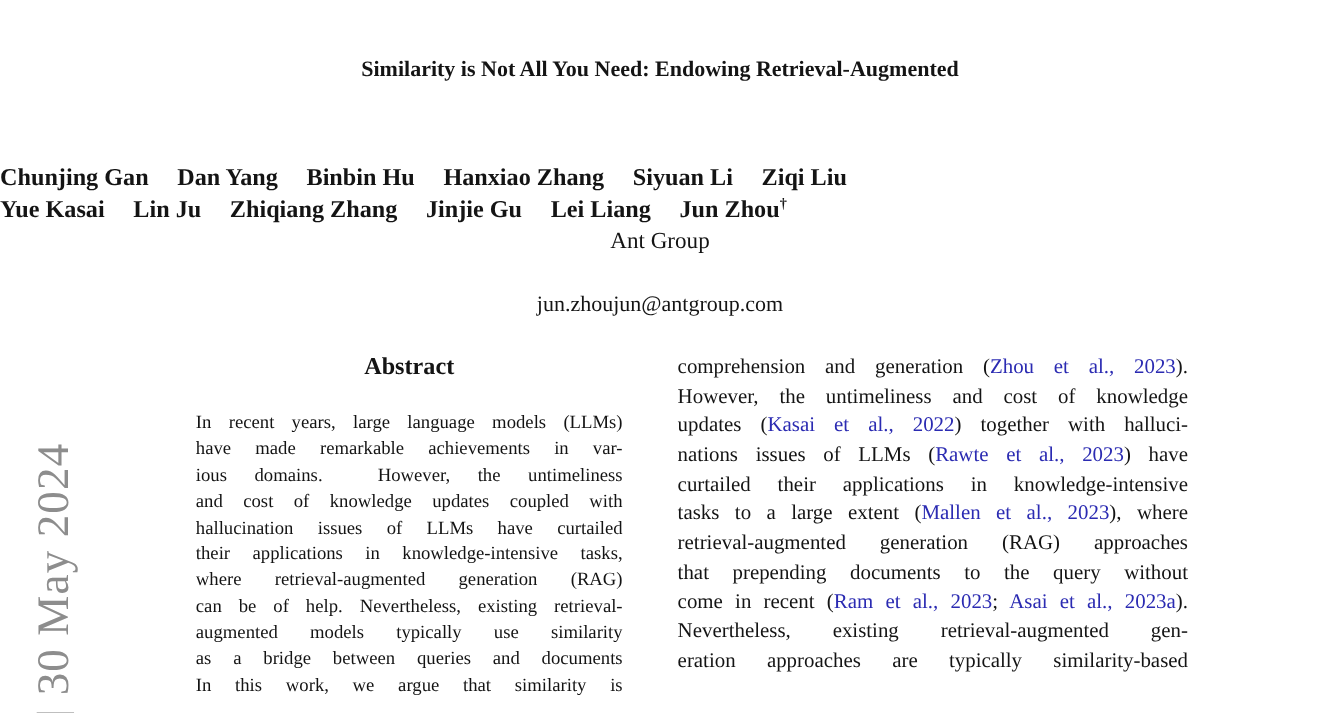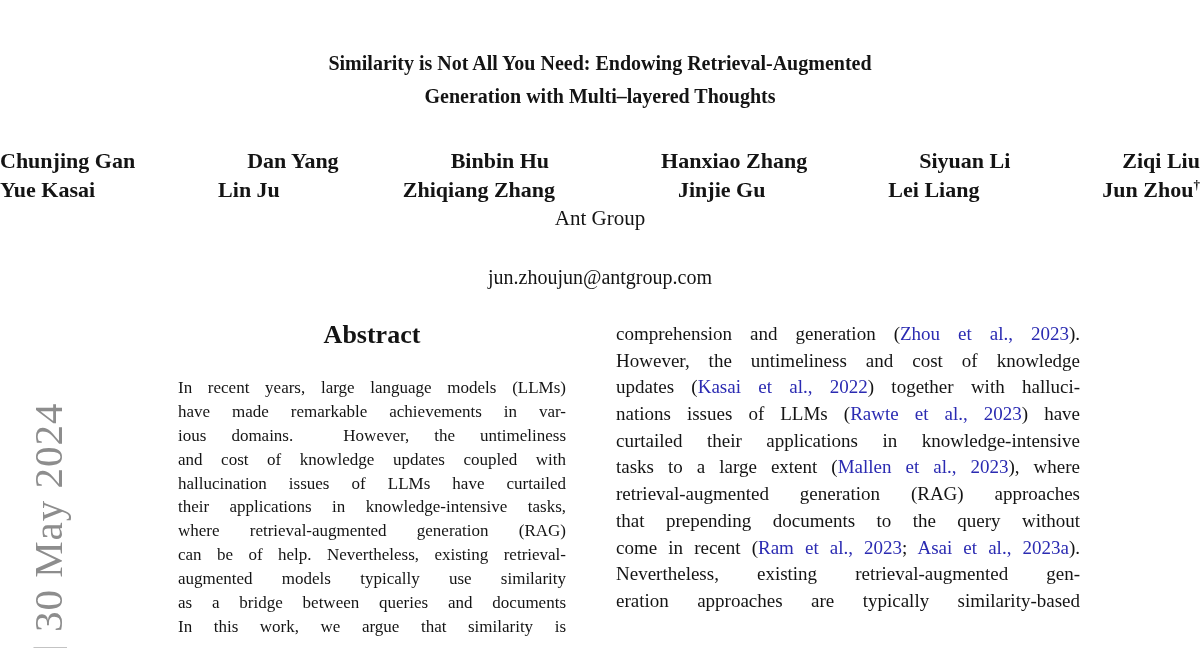--- a/index.html
+++ b/index.html
@@ -27,37 +27,38 @@
     margin:0;
     font-size:20px;font-weight:bold;
     text-align:center;
     line-height:33px;
   }
   .authors{
     position:absolute;top:146px;left:0;right:0;
     font-weight:bold;font-size:22px;
   }
   .author-row{
-    display:flex;justify-content:space-between;
+    display:flex;justify-content:flex-start;
+    column-gap:26px;
     line-height:29px;
     white-space:nowrap;
   }
   .author sup{font-size:13px;line-height:0;}
   .affil{
     position:absolute;top:206px;left:0;right:0;
     text-align:center;font-size:21px;line-height:24px;
   }
   .email{
     position:absolute;top:233px;left:0;right:0;
     text-align:center;font-size:20px;line-height:24px;margin-top:32px;
   }
   .abstract{position:absolute;left:178px;top:320px;width:388px;}
   .abs-heading{
     margin:0 0 26px 0;
-    font-size:26px;font-weight:bold;text-align:center;
+    font-size:22px;font-weight:bold;text-align:center;
   }
   .abs-body{font-size:17px;}
   .abs-body .jline{height:23.9px;line-height:23.9px;}
   .rightcol{
     position:absolute;left:616px;top:321px;width:464px;
     font-size:19px;
   }
   .rightcol .jline{height:26.7px;line-height:26.7px;}
   
   .jline{
@@ -71,21 +72,20 @@
 </style>
 </head>
 <body>
 
 <div class="page">
 
   <div class="watermark">] 30 May 2024</div>
 
   <h1 class="title">
       <div class="title-line">Similarity is Not All You Need: Endowing Retrieval-Augmented</div>
-      <div class="title-line">Generation with Multi–layered Thoughts</div>
     </h1>
 
   <div class="authors">
     <div class="author-row">
         <span class="author">Chunjing Gan</span>
         <span class="author">Dan Yang</span>
         <span class="author">Binbin Hu</span>
         <span class="author">Hanxiao Zhang</span>
         <span class="author">Siyuan Li</span>
         <span class="author">Ziqi Liu</span>

